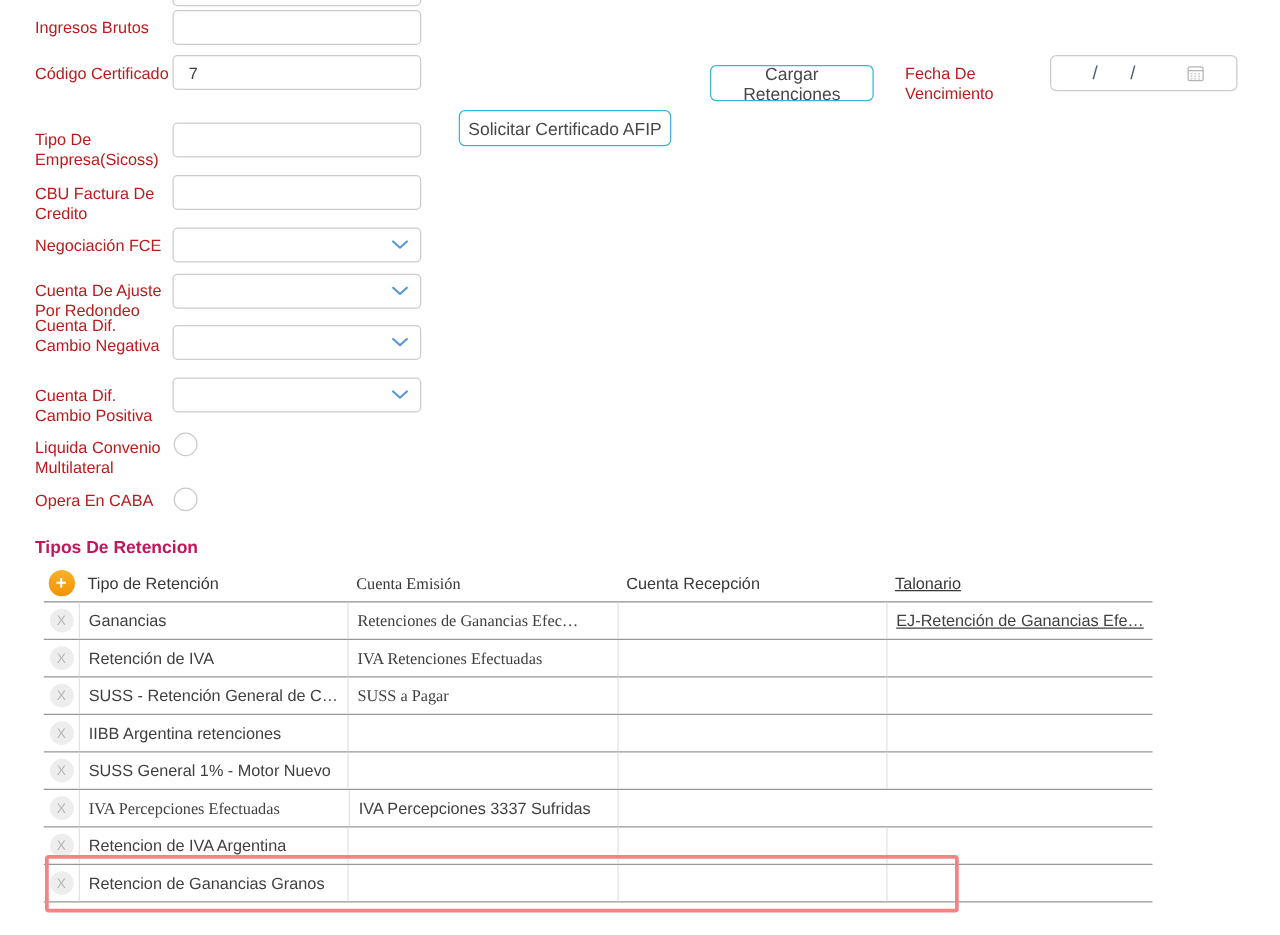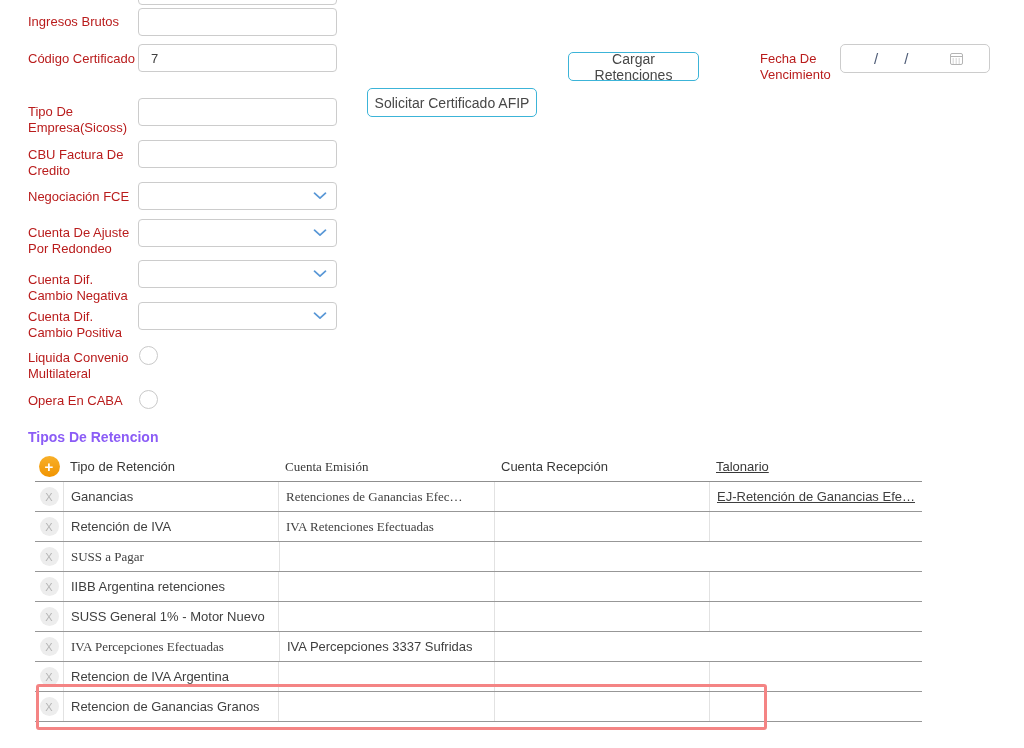--- a/index.html
+++ b/index.html
@@ -30,21 +30,21 @@
     font-family:inherit;font-size:14px;color:#474747;
     display:flex;align-items:center;justify-content:center;cursor:pointer;
   }
   .datebox{
     position:absolute;left:840px;top:44px;width:150px;height:29px;box-sizing:border-box;
     border:1px solid #cccccc;border-radius:5px;background:#fff;
     display:flex;align-items:center;
   }
   .slash{color:#4d5b76;font-size:15px;}
   
-  .section-title{position:absolute;left:28px;top:429px;font-size:14px;font-weight:bold;color:#8b5cf6;}
+  .section-title{position:absolute;left:28px;top:429px;font-size:14px;font-weight:bold;color:#be185d;}
   
   .rtable{position:absolute;left:35px;top:452px;width:887px;font-size:13px;color:#3f3f3f;}
   .thead,.trow{display:flex;height:30px;border-bottom:1px solid #979797;box-sizing:border-box;}
   .thead{border-bottom:1px solid #8f8f8f;}
   .tcell{box-sizing:border-box;height:100%;display:flex;align-items:center;
          padding-left:7px;white-space:nowrap;overflow:hidden;}
   .cdel{width:28px;padding-left:0;justify-content:center;}
   .c1{width:215px;} .c2{width:216px;font-family:Liberation Serif, serif;} .c3{width:215px;} .c4{width:213px;text-decoration:underline;}
   .trow .tcell:nth-child(n+2){border-left:1px solid #e2e2e2;}
   .thead .tcell{border-left:none;color:#383838;}
@@ -70,21 +70,21 @@
 
 <div class="flabel" style="top:14px;">Ingresos Brutos</div>
 <input class="tinput" style="top: 8px;" value="">
 
 <div class="flabel" style="top:51px;">Código Certificado</div>
 <input class="tinput" style="top: 44px;" value="7">
 
 <button class="btn" style="left:367px;top:52px;width:170px;margin-top:36px;">Solicitar Certificado AFIP</button>
 <button class="btn" style="left:568px;top:52px;width:131px;">Cargar Retenciones</button>
 
-<div class="flabel" style="left:724px;top:51px;width:82px;margin-left:36px;">Fecha De Vencimiento</div>
+<div class="flabel" style="left:724px;top:51px;width:82px;">Fecha De Vencimiento</div>
 <div class="datebox">
   <span class="slash" style="margin-left:33px;">/</span>
   <span class="slash" style="margin-left:26px;">/</span>
   <span style="margin-left:41px;display:flex;">
     <svg width="15" height="15" viewBox="0 0 15 15">
       <rect x="1.5" y="2.5" width="12" height="11" rx="1.5" fill="none" stroke="#b4b4b4" stroke-width="1"></rect>
       <line x1="1.5" y1="5.5" x2="13.5" y2="5.5" stroke="#b4b4b4" stroke-width="1"></line>
       <line x1="3.5" y1="8" x2="11.5" y2="8" stroke="#c4c4c4" stroke-width="1" stroke-dasharray="1.5 1.5"></line>
       <line x1="3.5" y1="10" x2="11.5" y2="10" stroke="#c4c4c4" stroke-width="1" stroke-dasharray="1.5 1.5"></line>
       <line x1="3.5" y1="12" x2="11.5" y2="12" stroke="#c4c4c4" stroke-width="1" stroke-dasharray="1.5 1.5"></line>
@@ -109,21 +109,21 @@
 
 <div class="flabel" style="top:225px;">Cuenta De Ajuste Por Redondeo</div>
 <div class="selectbox" style="top:219px;">
   <span style="display:flex;">
     <svg width="14" height="8" viewBox="0 0 14 8">
         <path d="M1.5 1.2 L7 6.2 L12.5 1.2" fill="none" stroke="#5897d6" stroke-width="1.7" stroke-linecap="round" stroke-linejoin="round"></path>
       </svg>
   </span>
 </div>
 
-<div class="flabel" style="top:272px;">Cuenta Dif. Cambio Negativa</div>
+<div class="flabel" style="top:253px;">Cuenta Dif. Cambio Negativa</div>
 <div class="selectbox" style="top:260px;">
   <span style="display:flex;">
     <svg width="14" height="8" viewBox="0 0 14 8">
         <path d="M1.5 1.2 L7 6.2 L12.5 1.2" fill="none" stroke="#5897d6" stroke-width="1.7" stroke-linecap="round" stroke-linejoin="round"></path>
       </svg>
   </span>
 </div>
 
 <div class="flabel" style="top:309px;">Cuenta Dif. Cambio Positiva</div>
 <div class="selectbox" style="top:302px;">
@@ -168,20 +168,21 @@
         </div>
         <div class="tcell c1">Retención de IVA</div>
         <div class="tcell c2">IVA Retenciones Efectuadas</div>
         <div class="tcell c3"></div>
         <div class="tcell c4"></div>
       </div>
       <div class="trow">
         <div class="tcell cdel">
           <span class="xcircle">X</span>
         </div>
+        <div class="tcell c1">SUSS - Retención General de C…</div>
         <div class="tcell c2">SUSS a Pagar</div>
         <div class="tcell c3"></div>
         <div class="tcell c4"></div>
       </div>
       <div class="trow">
         <div class="tcell cdel">
           <span class="xcircle">X</span>
         </div>
         <div class="tcell c1">IIBB Argentina retenciones</div>
         <div class="tcell c2"></div>

